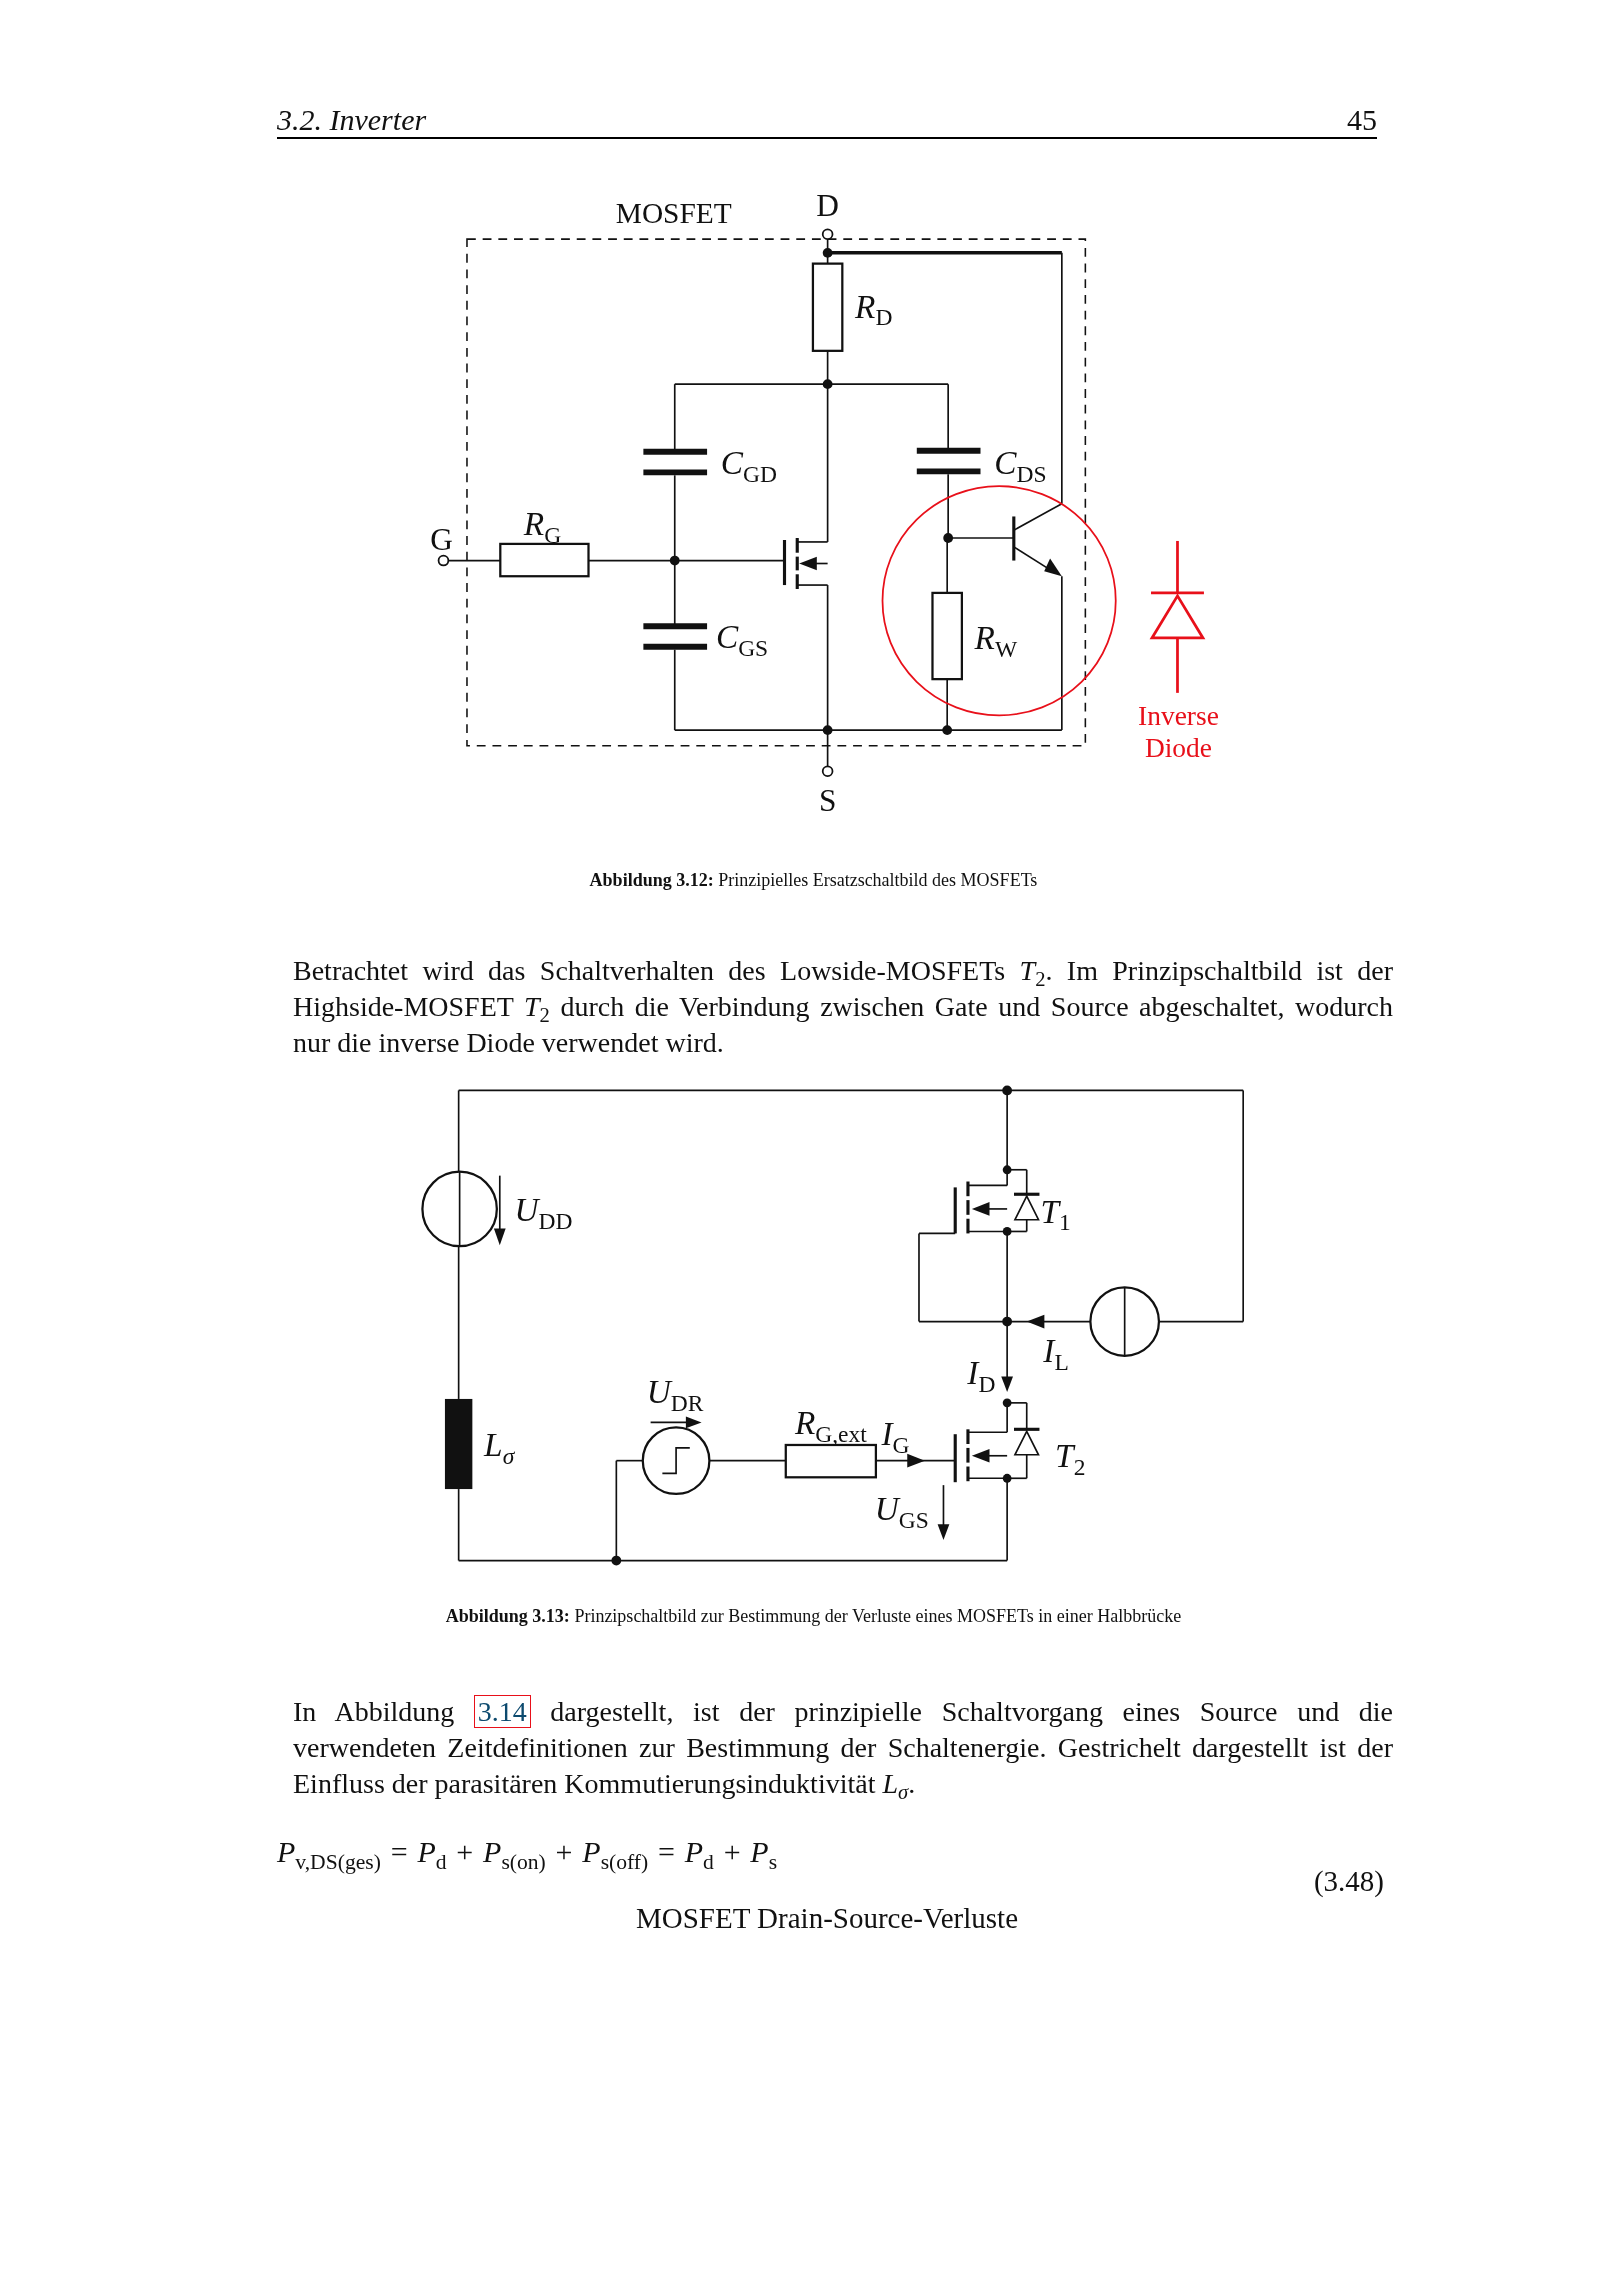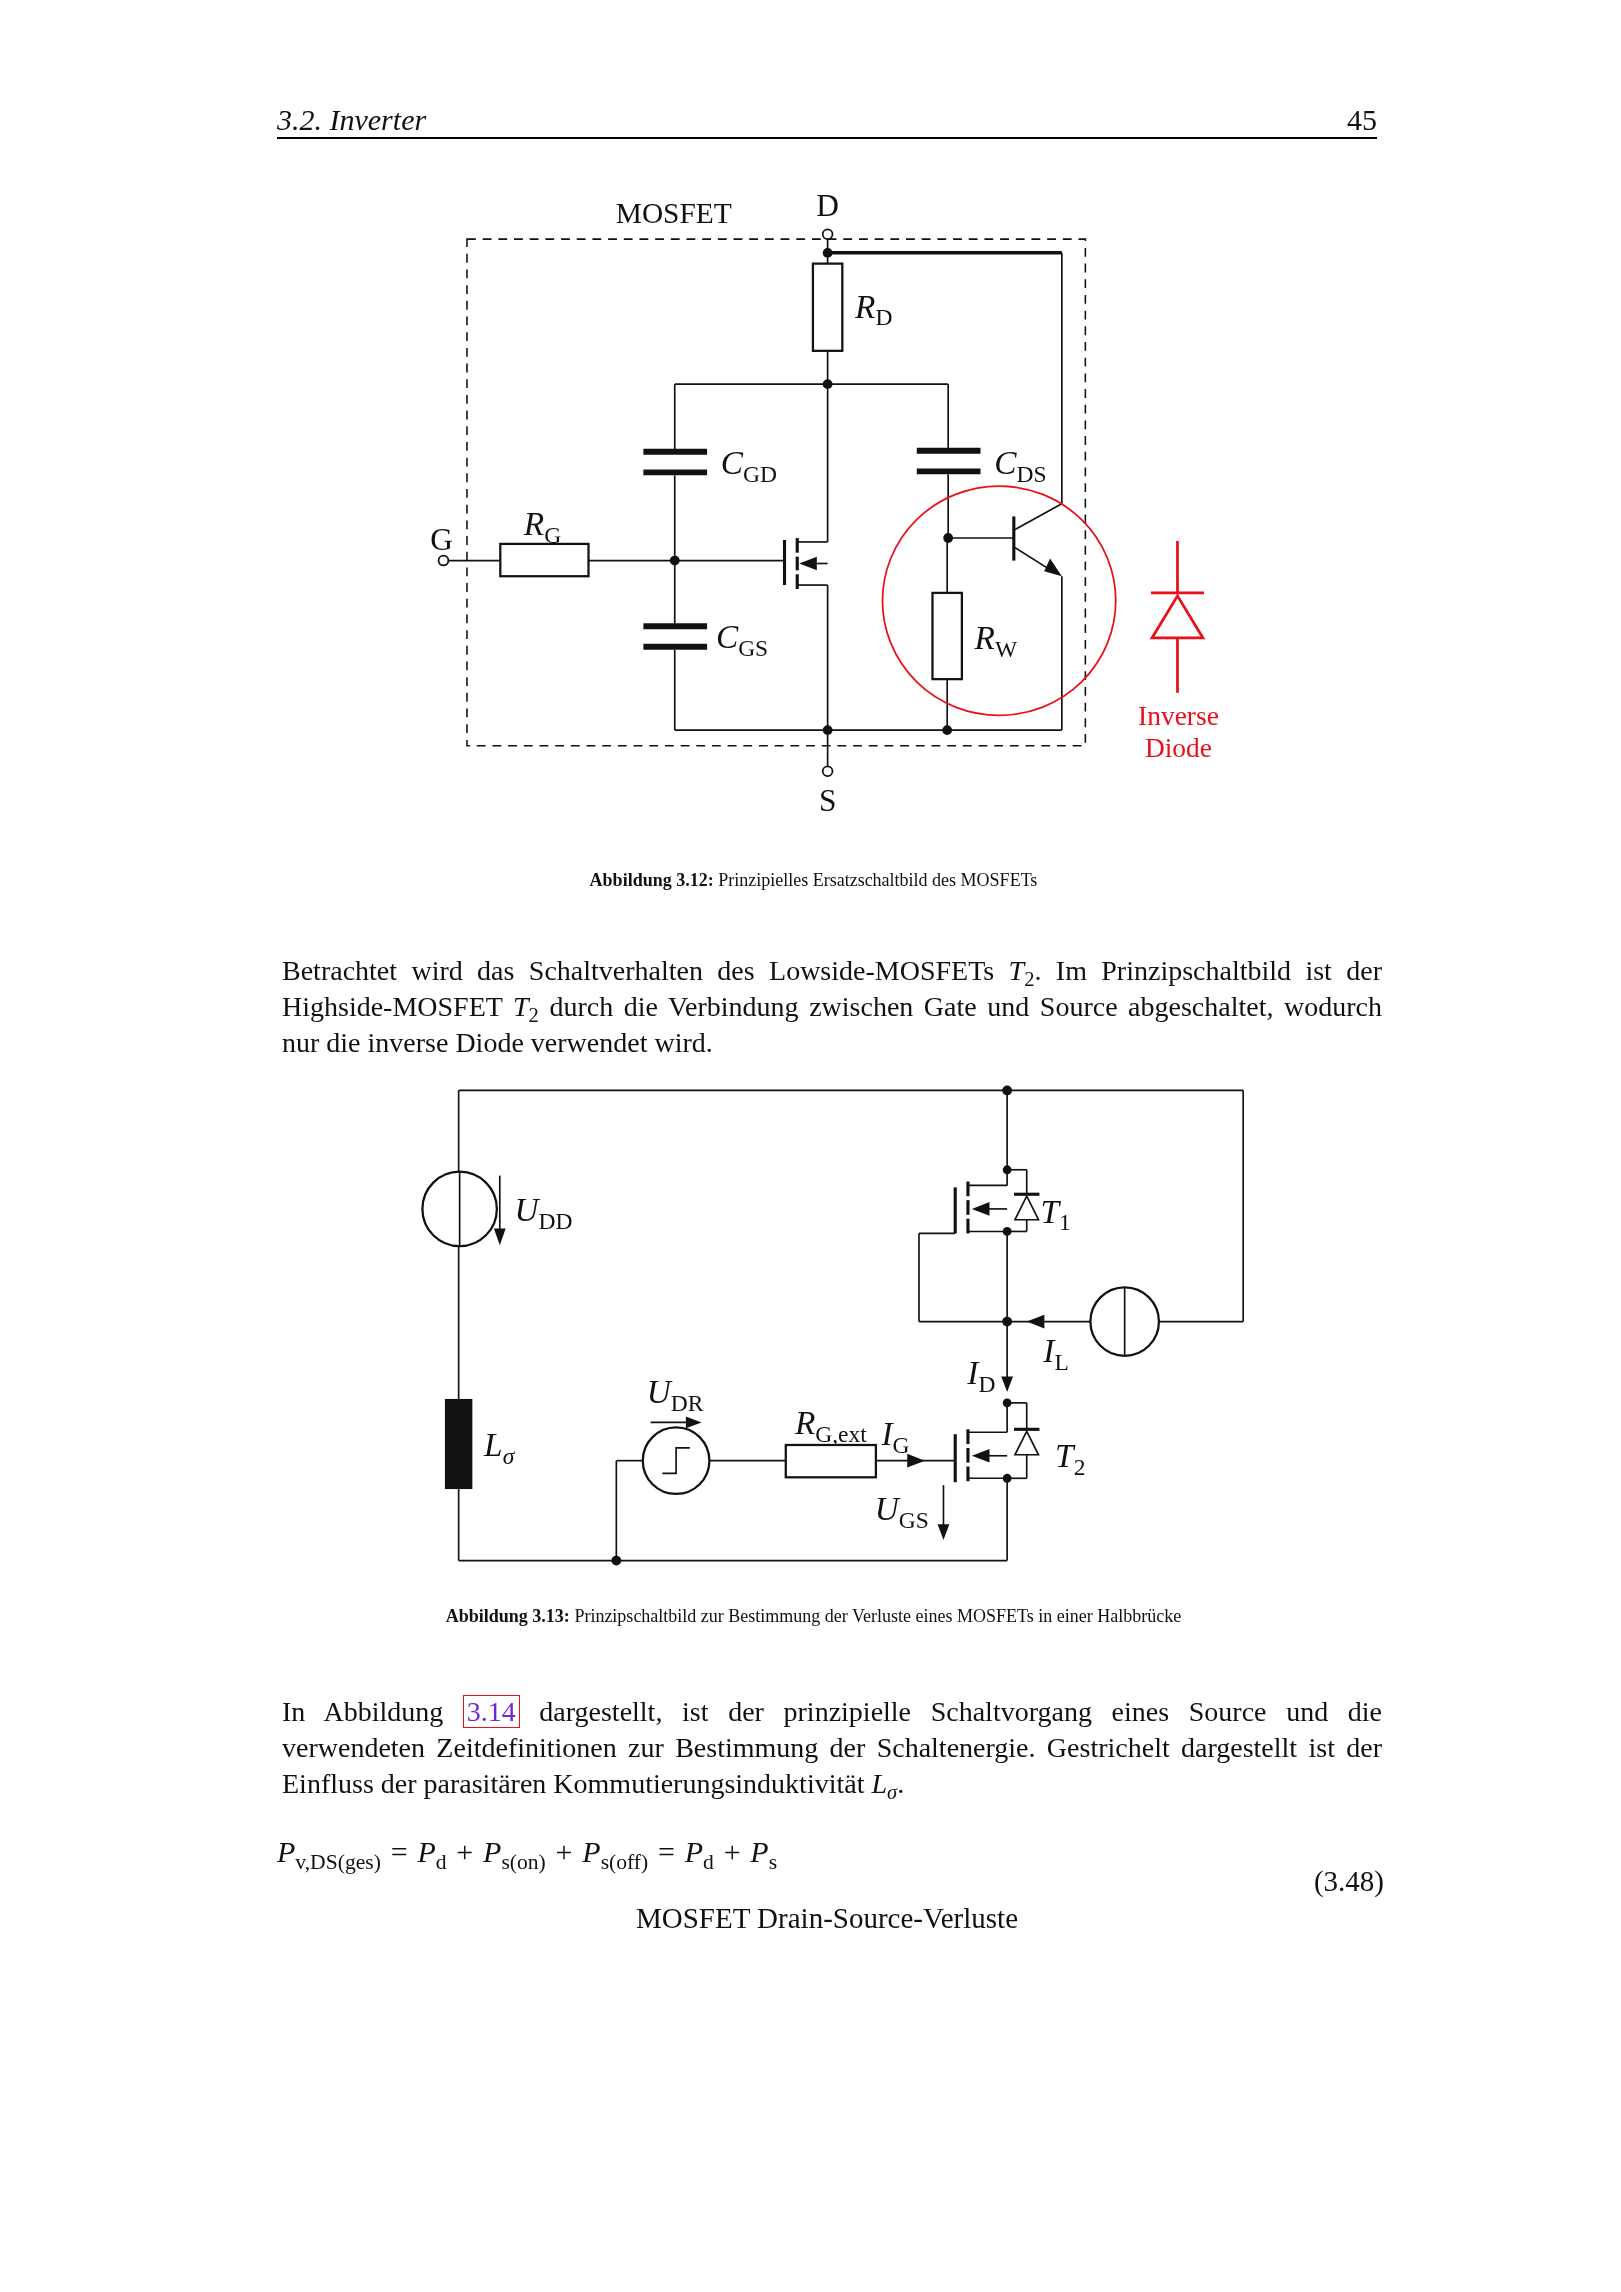--- a/index.html
+++ b/index.html
@@ -7,26 +7,26 @@
         font-family:"Liberation Serif",serif;color:#111;overflow:hidden;}
   
   .hdr{position:absolute;left:277px;top:98px;width:1100px;height:39px;
        border-bottom:2px solid #000;display:flex;justify-content:space-between;
        align-items:flex-end;font-size:30px;}
   .hdr .sec{font-style:italic;margin-top:17px;}
   
   .caption{position:absolute;left:186px;width:1255px;text-align:center;font-size:18px;}
   .caption b{font-weight:bold;}
   
-  .para{position:absolute;left:282px;width:1100px;font-size:28px;}
+  .para{position:absolute;left:293px;width:1100px;font-size:28px;}
   .pline{height:36px;line-height:36px;text-align:justify;text-align-last:justify;white-space:nowrap;}
   .pline.last{text-align:left;text-align-last:left;}
   .mi{font-style:italic;}
   .tsub{font-size:20.6px;vertical-align:-5.9px;}
-  .refbox{border:1.7px solid var(--red);padding:0 2.9px;color:#6d28d9;}
+  .refbox{border:1.7px solid var(--red);padding:0 2.9px;color:#0c4a6e;}
   
   .eq{position:absolute;left:277px;width:1100px;top:1835px;text-align:left;font-size:30px;}
   .eq .op{margin:0 9.8px;}
   .eq .esub{font-size:21.6px;vertical-align:-6.9px;}
   .eqnum{position:absolute;left:277px;width:1107px;top:1865px;text-align:right;font-size:29px;}
   .eqsub{position:absolute;left:277px;width:1100px;top:1902px;text-align:center;font-size:29px;}
   
   svg{position:absolute;}
   .w{stroke:#111;stroke-width:1.7;fill:none;}
   .w3{stroke:#111;stroke-width:3.6;fill:none;}

